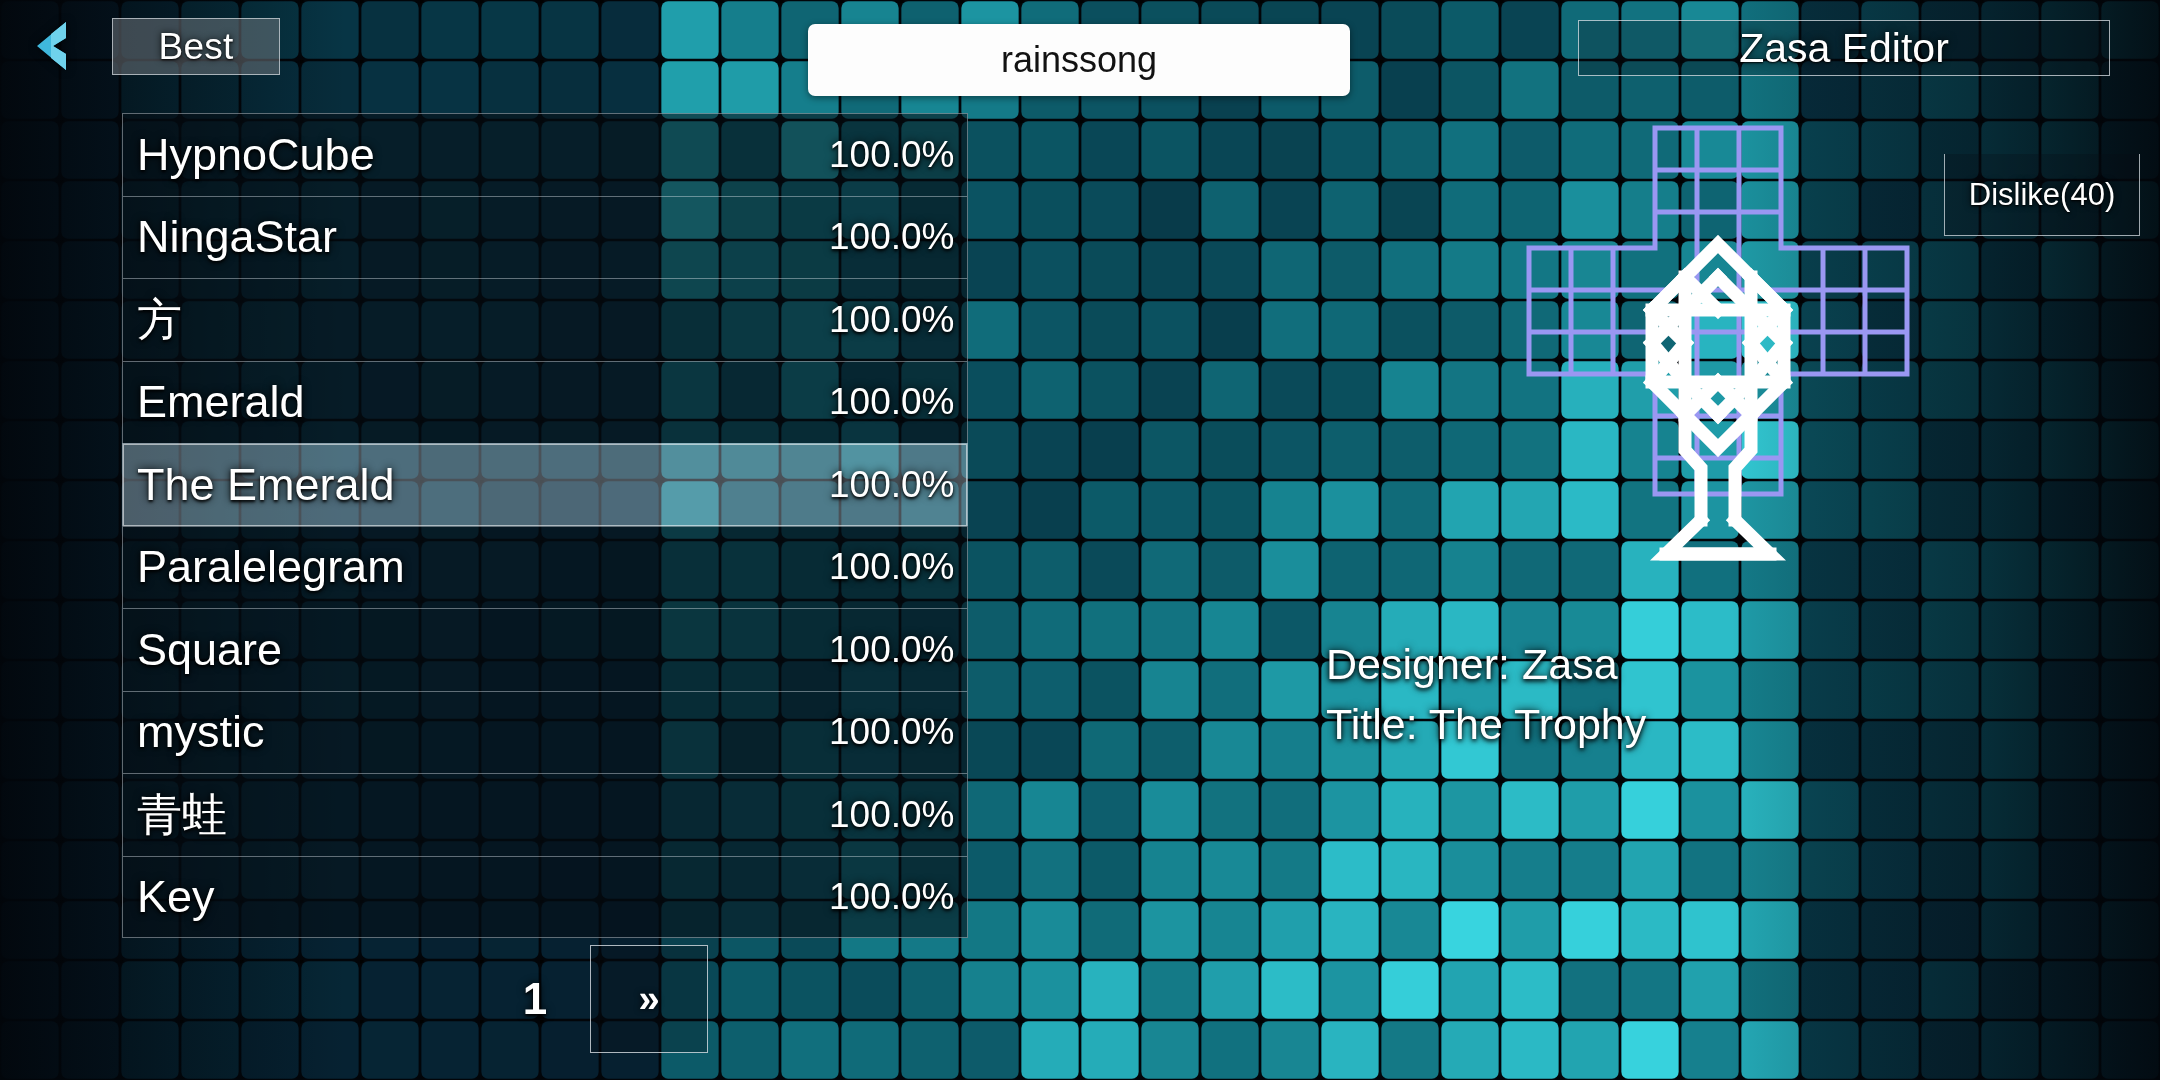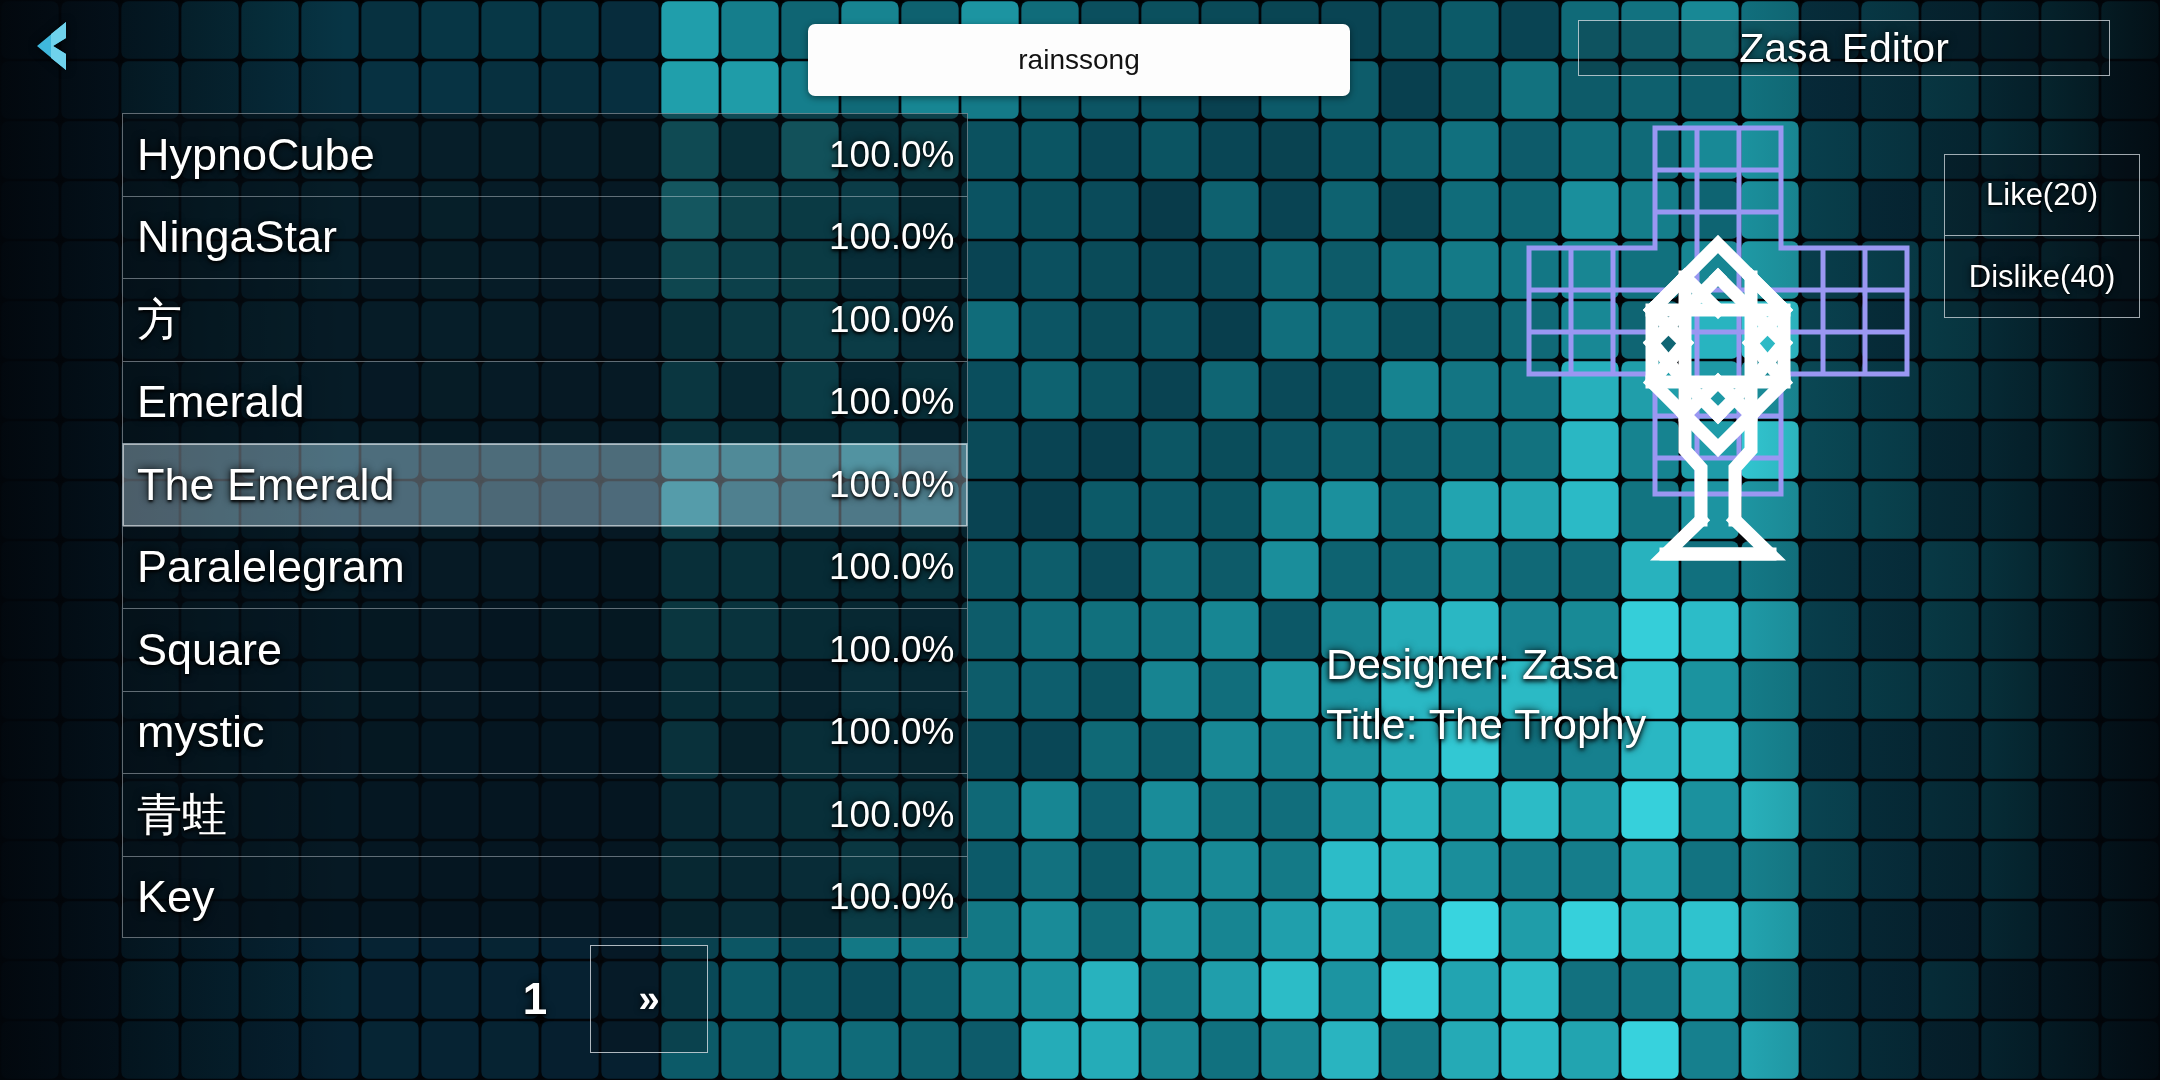--- a/index.html
+++ b/index.html
@@ -79,21 +79,21 @@
     background: #fdfdfd;
     border-radius: 7px;
     box-shadow: 0 2px 7px rgba(0,0,0,0.45);
     display: flex; align-items: center; justify-content: center;
   }
   #search-input {
     border: none; outline: none; background: transparent;
     width: 100%; height: 100%;
     text-align: center;
     font-family: "Liberation Sans", sans-serif;
-    font-size: 28px;
+    font-size: 36px;
     color: #121212;
   }
 
   #level-editor-button {
     position: absolute;
     left: 1578px; top: 20px;
     width: 532px; height: 56px;
     border: 1px solid rgba(228,234,240,0.72);
     background: rgba(8,16,24,0.25);
     display: flex; align-items: center; justify-content: center;
@@ -867,20 +867,23 @@
 
   <div id="back-button">
     <span>
       <svg width="58" height="58" viewBox="0 0 58 58">
         <path d="M40 5 L40 21 L27 29 L40 37 L40 53 L11 29 Z" fill="#3fb8dd"></path>
         <path d="M40 5 L40 21 L27 29 L40 37 L40 53 L25 41 L25 17 Z" fill="#6fd2ec"></path>
       </svg>
     </span>
   </div>
 
+  <div class="tab" id="tab-best">
+    <span>Best</span>
+  </div>
 
   <div id="search-box">
     <input id="search-input" type="text" value="rainssong" style="">
   </div>
 
   <div id="level-editor-button">
     <span>Zasa Editor</span>
   </div>
 
   <div id="level-list">
@@ -927,23 +930,20 @@
     </div>
 
   <div id="pagination">
     <div id="page-number">1</div>
     <div id="next-page-button">
       <span>»</span>
     </div>
   </div>
 
   <div id="vote-panel">
-    <div class="vote-button" id="like-button">
-      <span>Like(20)</span>
-    </div>
     <div class="vote-button" id="dislike-button">
       <span>Dislike(40)</span>
     </div>
   </div>
 
   <div id="preview">
     <svg width="400" height="400" viewBox="0 0 400 400">
 
       <g fill="none" stroke="#9a97f2" stroke-width="5">
 

